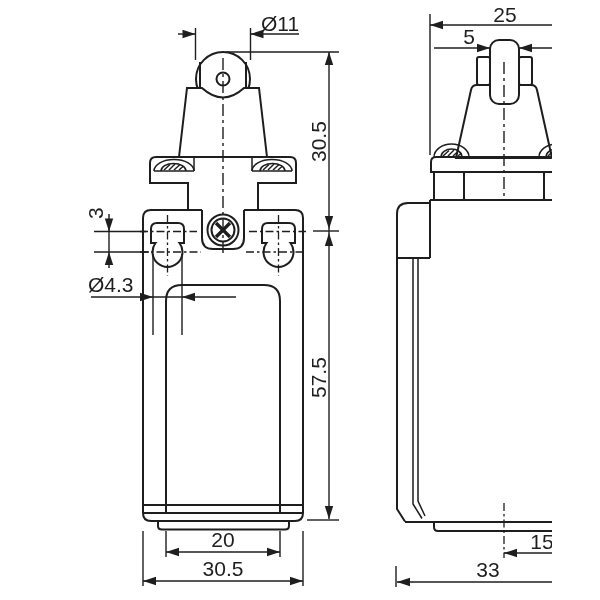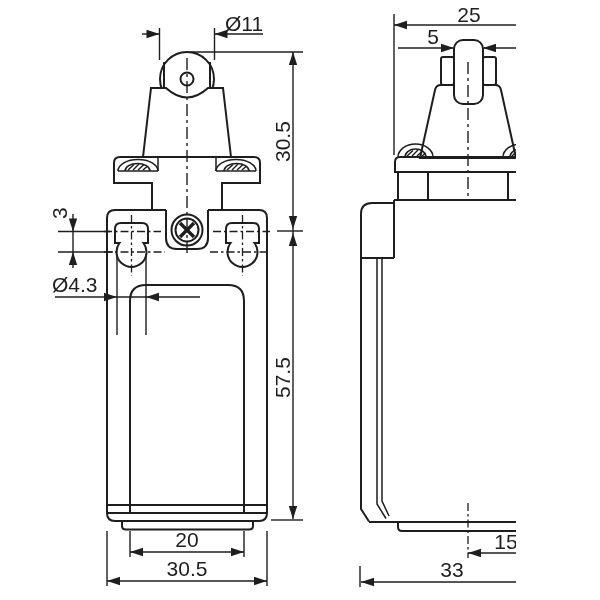--- a/index.html
+++ b/index.html
@@ -1,16 +1,16 @@
 <!DOCTYPE html>
 <html><head>
 <meta charset="utf-8">
 <style>
   html,body{margin:0;padding:0;background:#ffffff;}
-  .stage{width:516px;height:600px;background:#ffffff;position:relative;overflow:hidden;}
+  .stage{width:516px;height:600px;background:#ffffff;position:relative;overflow:hidden;padding-left:36px;}
   svg{display:block;}
   .o2{fill:none;stroke:#1e1e1e;stroke-width:2;}
   .o2f{fill:#ffffff;stroke:#1e1e1e;stroke-width:2;}
   .thin{fill:none;stroke:#1e1e1e;stroke-width:1.5;}
   .dim{fill:none;stroke:#1e1e1e;stroke-width:1.4;}
   .cl{fill:none;stroke:#1e1e1e;stroke-width:1.4;stroke-dasharray:12 4 3 4;}
   .cl2{fill:none;stroke:#1e1e1e;stroke-width:1.3;stroke-dasharray:8 3 2.5 3;}
   .ah{fill:#1e1e1e;stroke:none;}
   text{font-family:"Liberation Sans","DejaVu Sans",sans-serif;font-size:21px;fill:#1e1e1e;}
 </style>

